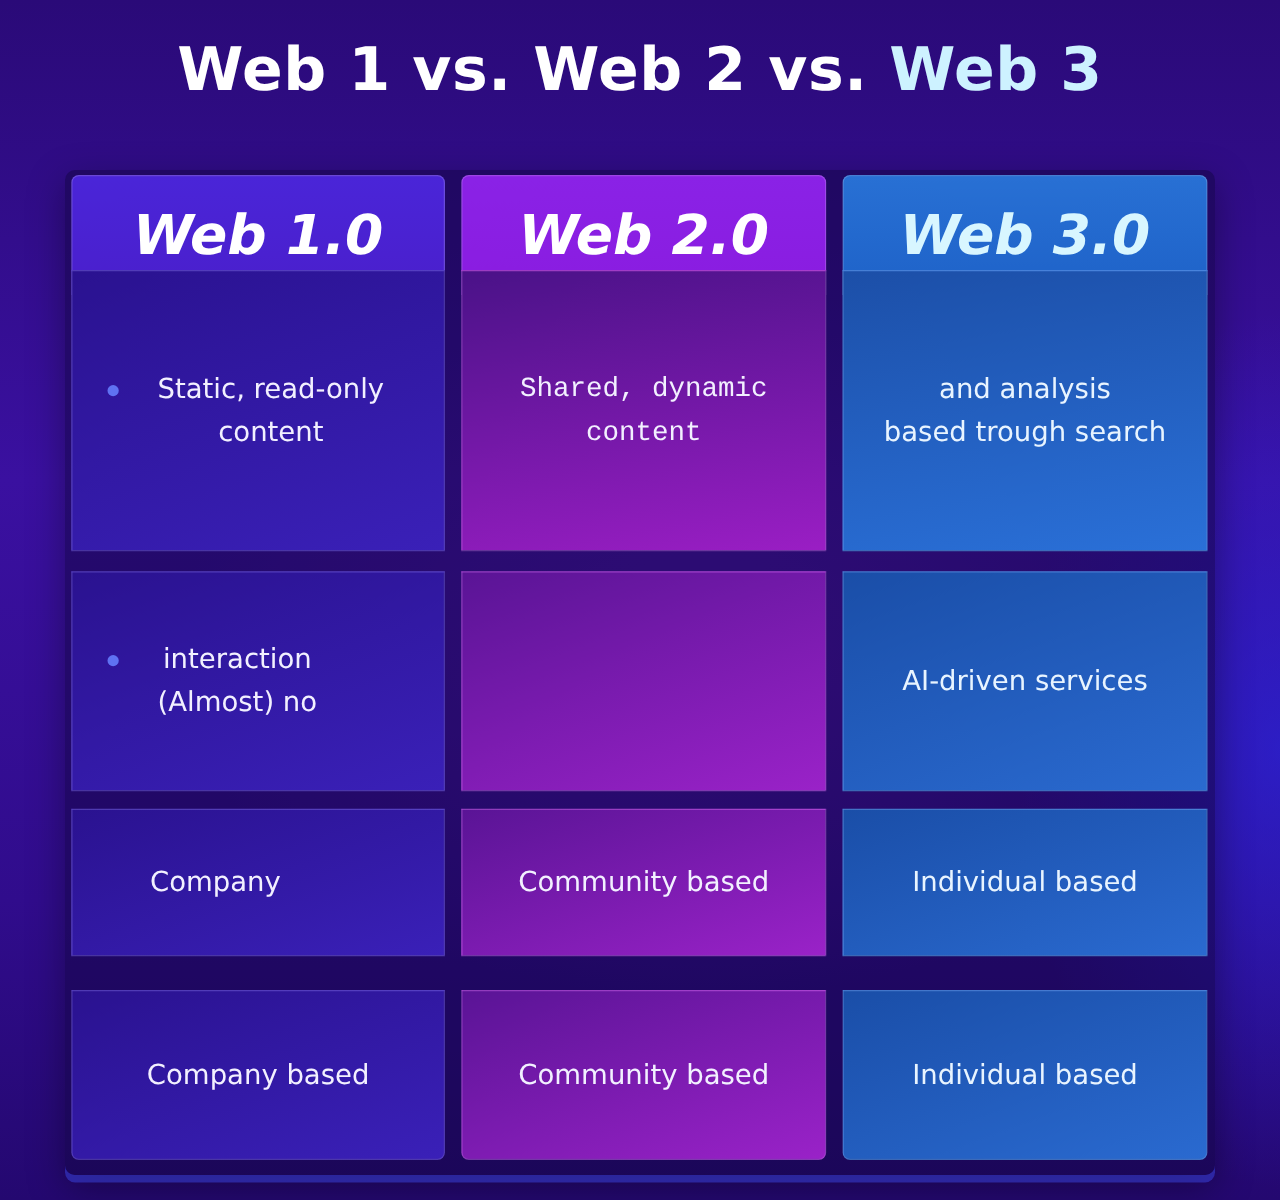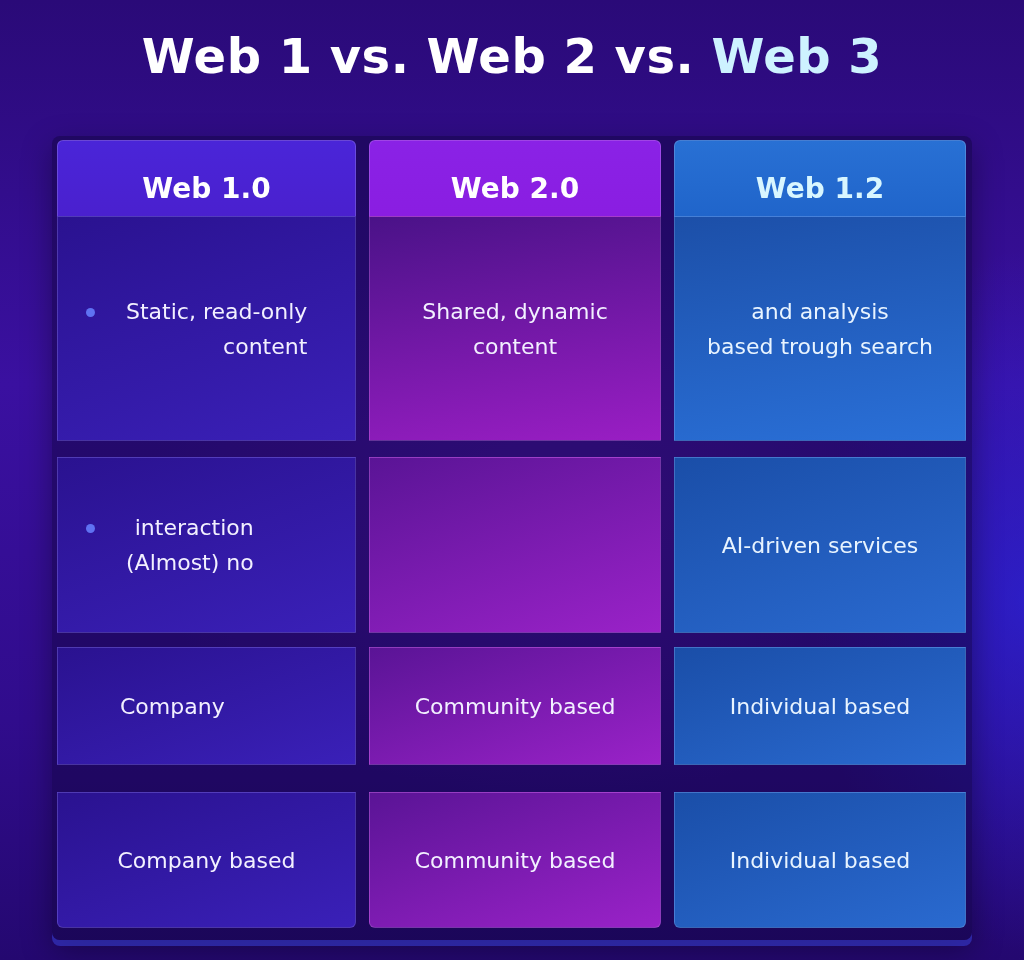--- a/index.html
+++ b/index.html
@@ -30,22 +30,23 @@
       position: absolute; top: 140px;
     }
     .col-1 { left: 57px;  width: 299px; }
     .col-2 { left: 369px; width: 292px; }
     .col-3 { left: 674px; width: 292px; }
 
     .header {
       position: absolute; left: 0; top: 0; width: 100%; height: 96px;
       border-radius: 6px 6px 0 0;
       display: flex; align-items: center; justify-content: center;
-      font-size: 28px; font-weight: bold;
+      font-size: 44px; font-weight: bold;
       border: 1px solid rgba(255,255,255,0.18);
+      font-style: italic;
     }
     .header::after {
       content: ""; position: absolute; left: 8%; right: 8%; bottom: -1px; height: 2px;
       border-radius: 2px;
     }
     .col-1 .header { background: linear-gradient(180deg, #4a25d8 0%, #4a1fcc 100%); color: #fff; }
     .col-1 .header::after { background: linear-gradient(90deg, transparent, #b9b2ff, transparent); }
     .col-2 .header { background: linear-gradient(180deg, #8a22e6 0%, #8a1ce0 100%); color: #fff; }
     .col-2 .header::after { background: linear-gradient(90deg, transparent, #e6a6ff, transparent); }
     .col-3 .header { background: linear-gradient(180deg, #2870d4 0%, #1e62c8 100%); color: #d8f6ff; }
@@ -58,25 +59,25 @@
       border: 1px solid rgba(255,255,255,0.14);
       color: #f2f0ff;
     }
     .r1 { top: 76px;  height: 225px; }
     .r2 { top: 317px; height: 176px; }
     .r3 { top: 507px; height: 118px; }
     .r4 { top: 652px; height: 136px; border-radius: 0 0 6px 6px; }
 
     .col-1 .cell { background: linear-gradient(160deg, #2a1290 0%, #3a20b8 100%); }
     .col-2 .cell { background: linear-gradient(160deg, #5a1496 0%, #9a22c8 100%); }
-    .col-2 .r1 { background: linear-gradient(170deg, #4a1288 0%, #9a1ec4 100%); }
+    .col-2 .r1 { background: linear-gradient(170deg, #4a1288 0%, #9a1ec4 100%); font-family: Liberation Mono, monospace; }
     .col-3 .cell { background: linear-gradient(160deg, #1a4ea8 0%, #2a6ad0 100%); color: #e8f4ff; }
     .col-3 .r1 { background: linear-gradient(170deg, #1c4fa8 0%, #2a70d8 100%); }
 
-    .cell.left { justify-content: flex-start; text-align: right; padding-left: 28px; }
+    .cell.left { justify-content: flex-start; text-align: center; padding-left: 28px; }
     .bullet {
       width: 9px; height: 9px; border-radius: 50%; background: #5f72f2;
       margin-right: 31px; align-self: flex-start;
     }
     .r1 .bullet { margin-top: 0; }
     .bullet-wrap { display: flex; align-items: flex-start; }
     .bullet-wrap .bullet { margin-top: 14px; }
     .cell.pad-left { justify-content: flex-start; padding-left: 62px; text-align: left; }
   </style>
 </head>
@@ -136,21 +137,21 @@
   <div class="cell r3">
     <span>Community based</span>
   </div>
 
   <div class="cell r4">
     <span>Community based</span>
   </div>
 </div>
 
 <div class="col col-3">
-  <div class="header">Web 1.2</div>
+  <div class="header">Web 3.0</div>
 
   <div class="cell r1">
     <div>
       <div>and analysis</div>
       <div>based trough search</div>
     </div>
   </div>
 
   <div class="cell r2">
     <span>AI-driven services</span>

